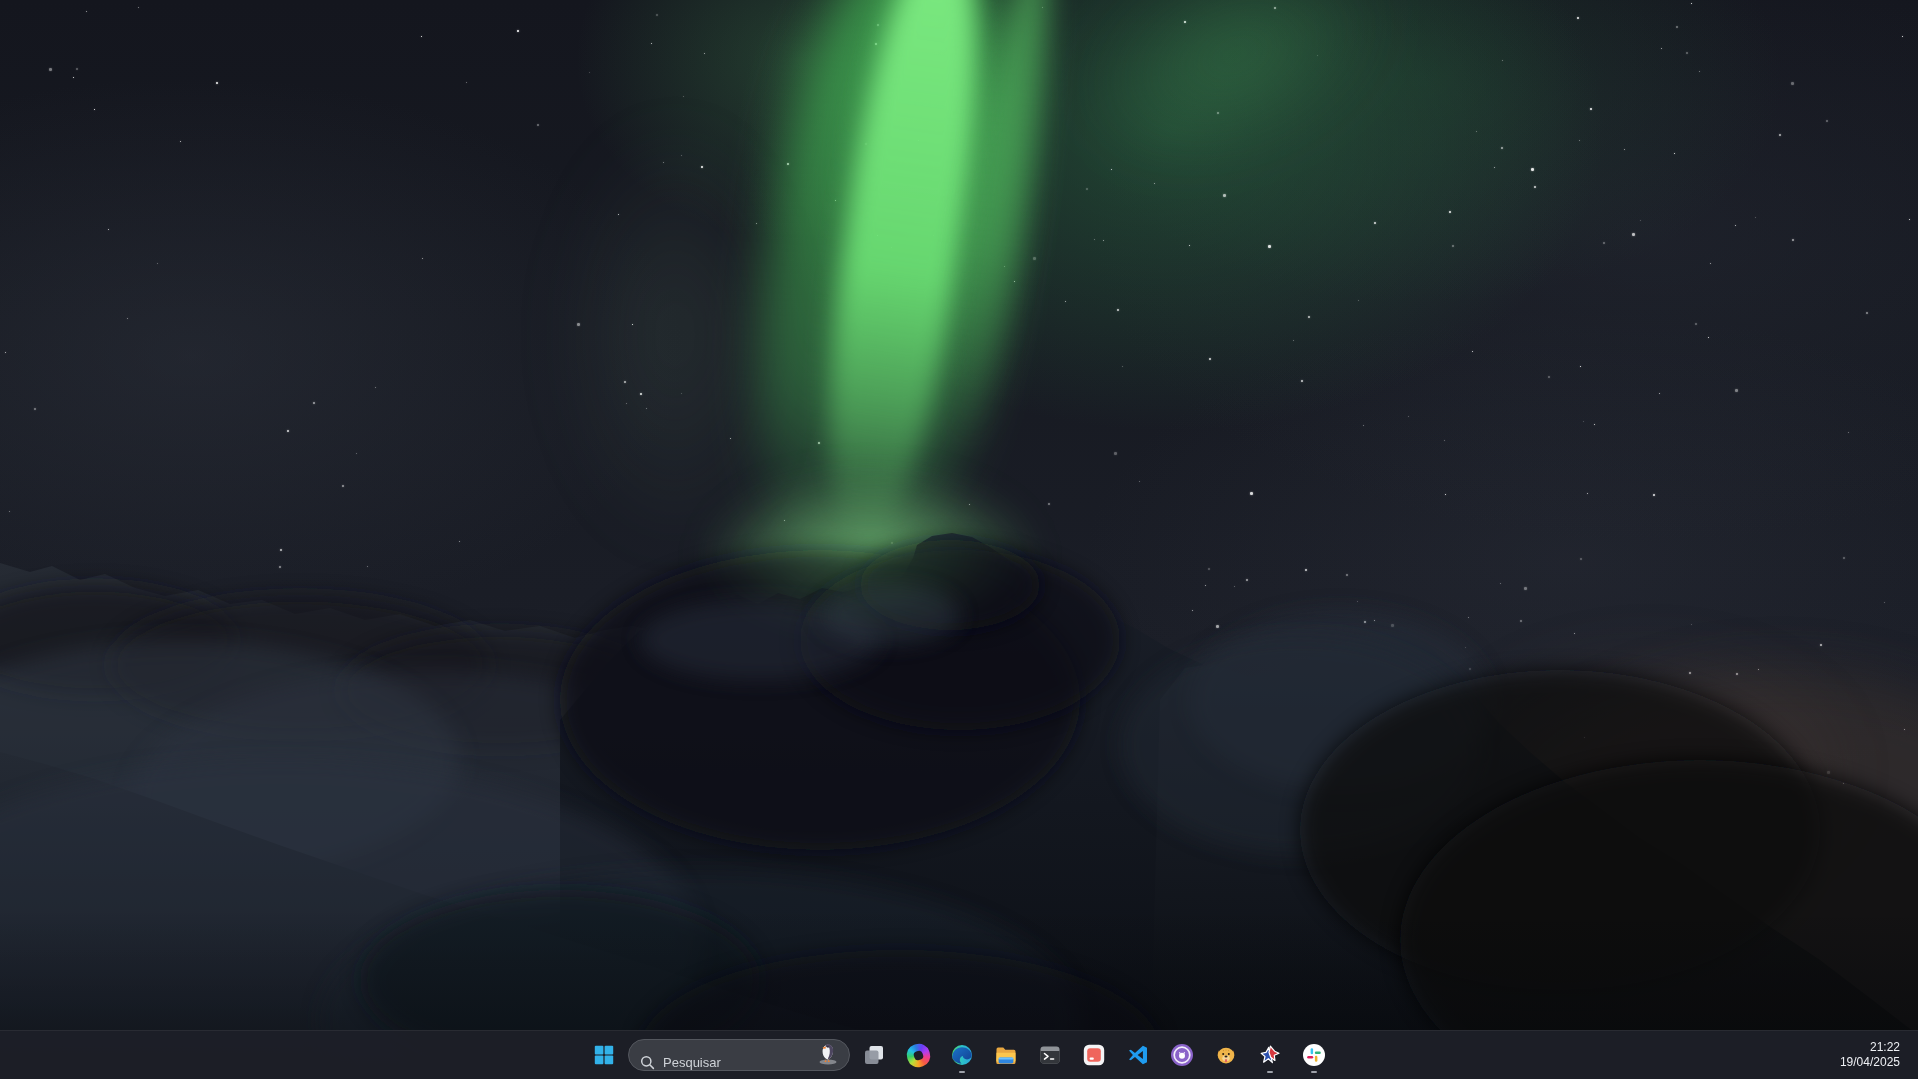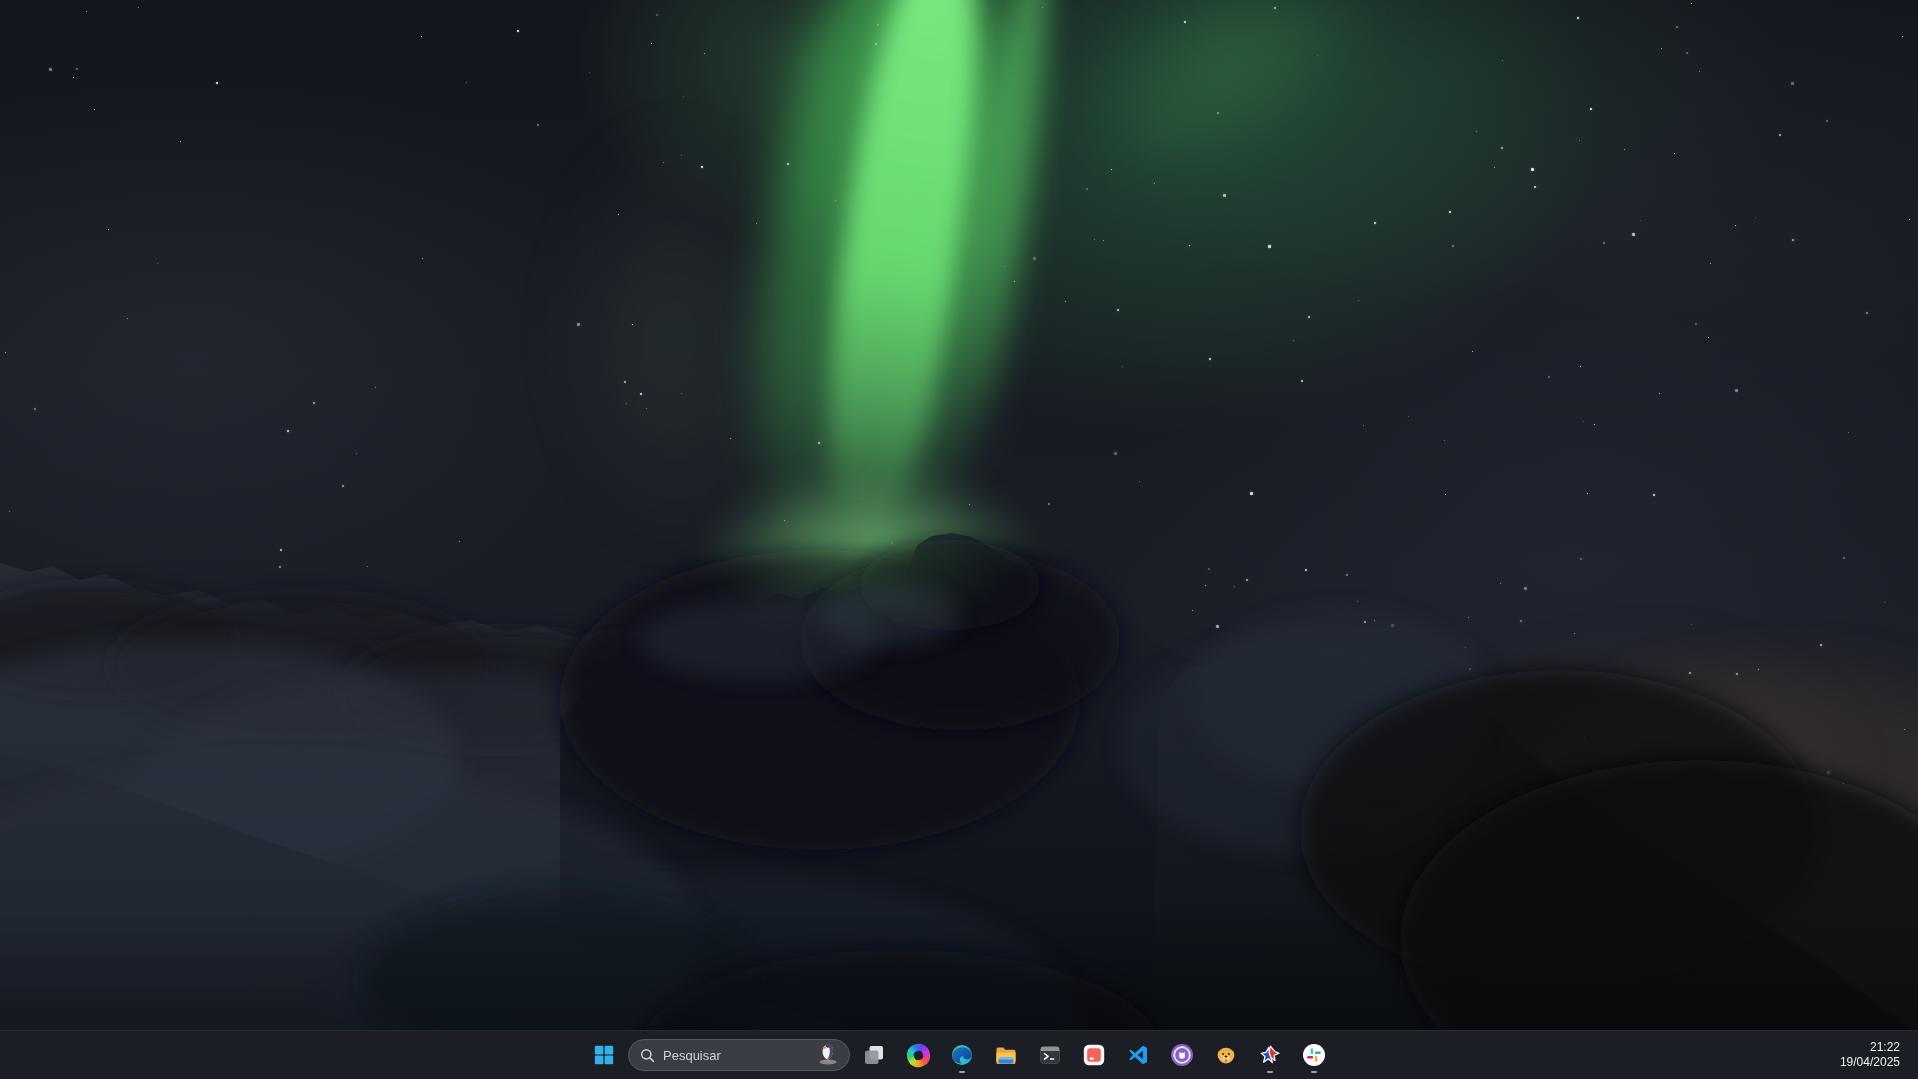--- a/index.html
+++ b/index.html
@@ -79,21 +79,21 @@
     display:flex;align-items:center;justify-content:center;flex:0 0 auto;
   }
   .tb-btn svg{display:block;}
   .run-dot{
     position:absolute;bottom:2px;left:50%;transform:translateX(-50%);
     width:6px;height:2.5px;border-radius:2px;background:#9da1a9;
   }
   .search-pill{
     position:relative;width:222px;height:32px;border-radius:16px;
     background:#3a3d44;border:1px solid #54575e;box-sizing:border-box;
-    display:flex;align-items:center;flex:0 0 auto;overflow:hidden;
+    display:flex;align-items:flex-end;flex:0 0 auto;overflow:hidden;
   }
   .search-pill .mag{margin:0 8px 0 11px;flex:0 0 auto;display:flex;}
   .search-pill input{
     background:transparent;border:none;outline:none;flex:1;
     font:13px "Liberation Sans",sans-serif;color:#d6d9dd;padding:0;min-width:0;
   }
   .search-pill input::placeholder{color:#cfd3d8;opacity:1;}
   .puffin{position:absolute;right:8px;bottom:1px;}
   .copilot-ring{
     width:23px;height:23px;border-radius:46%;position:relative;transform:rotate(-18deg);

